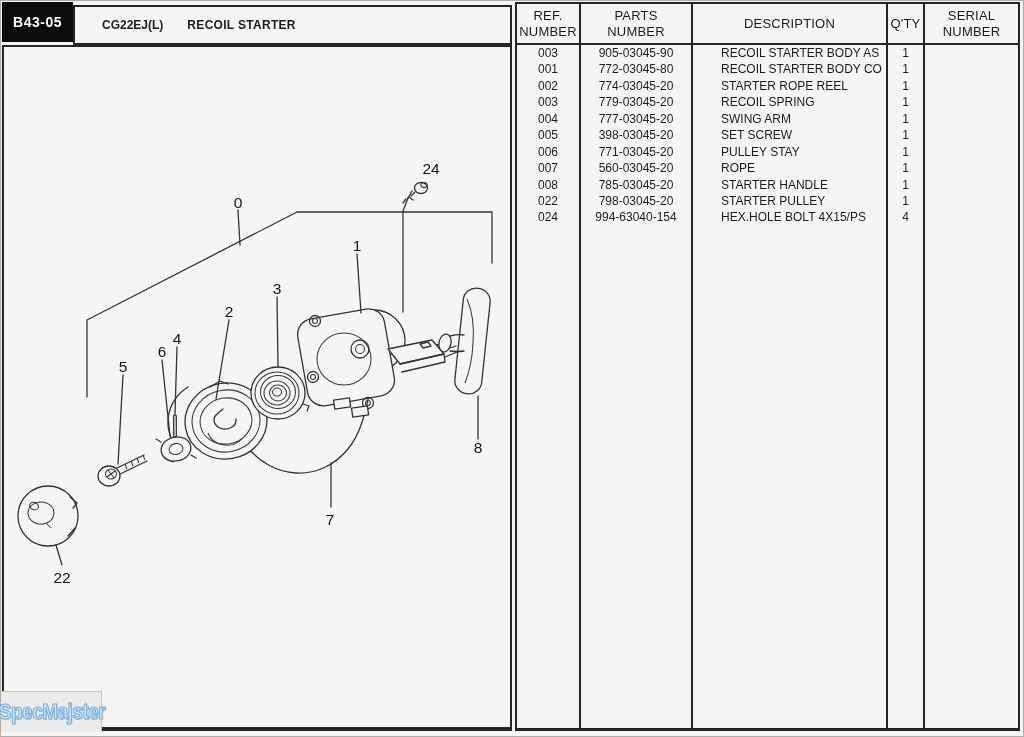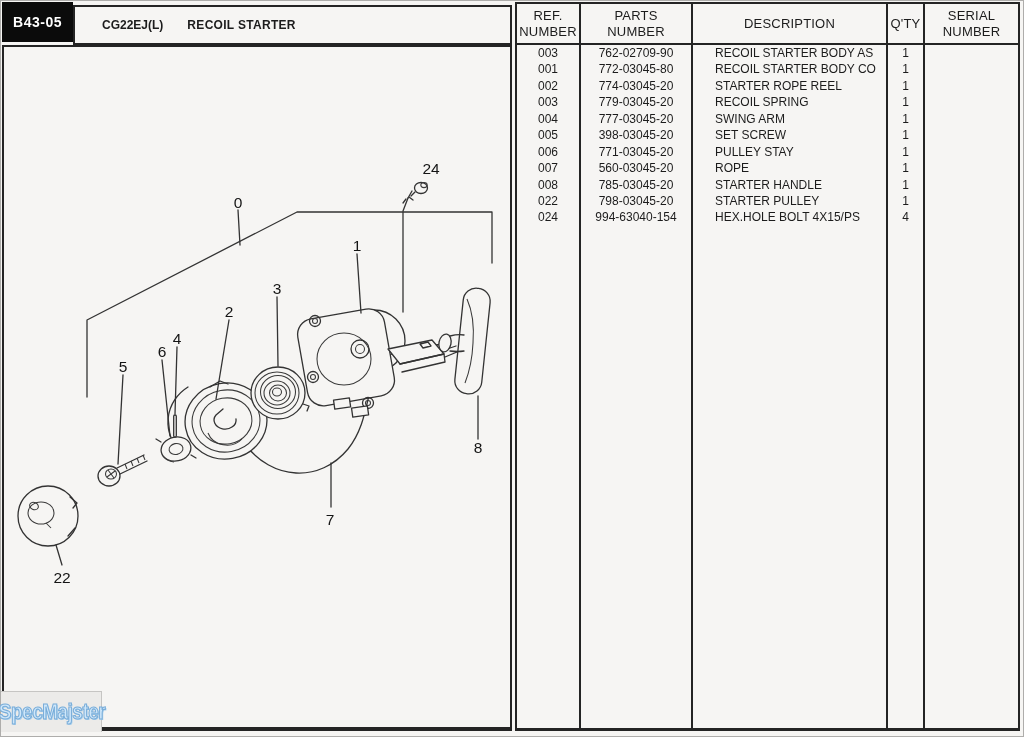--- a/index.html
+++ b/index.html
@@ -47,21 +47,21 @@
   }
   .row{display:contents;}
   .cell{box-sizing:border-box;border-right:2px solid var(--line);overflow:hidden;white-space:nowrap;line-height:16.45px;}
   .cell.last{border-right:none;}
   .hdr{
     display:flex;flex-direction:column;justify-content:center;align-items:center;
     border-bottom:2px solid var(--line);font-size:13px;line-height:16px;letter-spacing:.2px;
   }
   .hdr span:empty{display:none;}
   .c-ref,.c-part,.c-qty{text-align:center;}
-  .c-desc{padding-left:22px;}
+  .c-desc{padding-left:28px;}
   
   .watermark{
     position:absolute;left:1px;top:691px;width:101px;height:41px;background:#ecebe9;z-index:6;
     display:flex;align-items:center;border-top:1px solid #c6c5c3;border-right:1px solid #c6c5c3;box-sizing:border-box;justify-content:center;
   }
   .watermark span{
     font-size:19px;font-weight:bold;letter-spacing:-.5px;margin-left:2px;
     color:#cfe7fa;-webkit-text-stroke:1px #79add9;text-shadow:1px 1px 0 #a9cfec;
     transform:scaleY(1.15);
   }
@@ -220,21 +220,21 @@
         <span>Q'TY</span>
       </div>
       <div class="cell hdr last">
         <span>SERIAL</span>
           <span>NUMBER</span>
       </div>
     </div>
 
     <div class="row">
       <div class="cell c-ref">003</div>
-      <div class="cell c-part">762-02709-90</div>
+      <div class="cell c-part">905-03045-90</div>
       <div class="cell c-desc">RECOIL STARTER BODY AS</div>
       <div class="cell c-qty">1</div>
       <div class="cell last"></div>
     </div>
     <div class="row">
       <div class="cell c-ref">001</div>
       <div class="cell c-part">772-03045-80</div>
       <div class="cell c-desc">RECOIL STARTER BODY CO</div>
       <div class="cell c-qty">1</div>
       <div class="cell last"></div>

